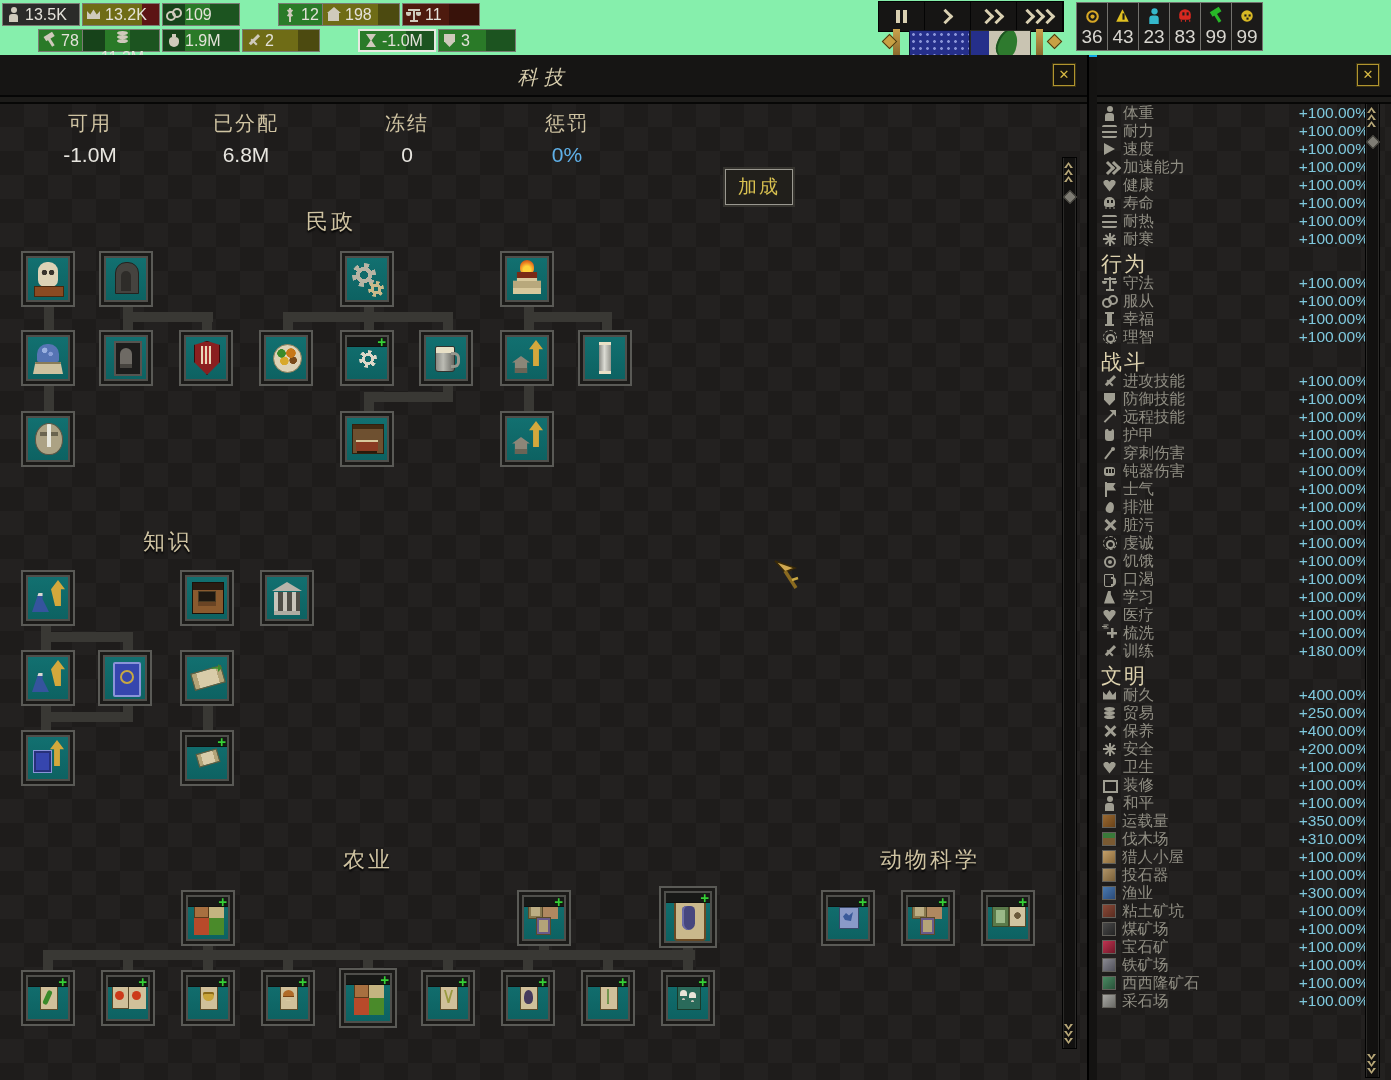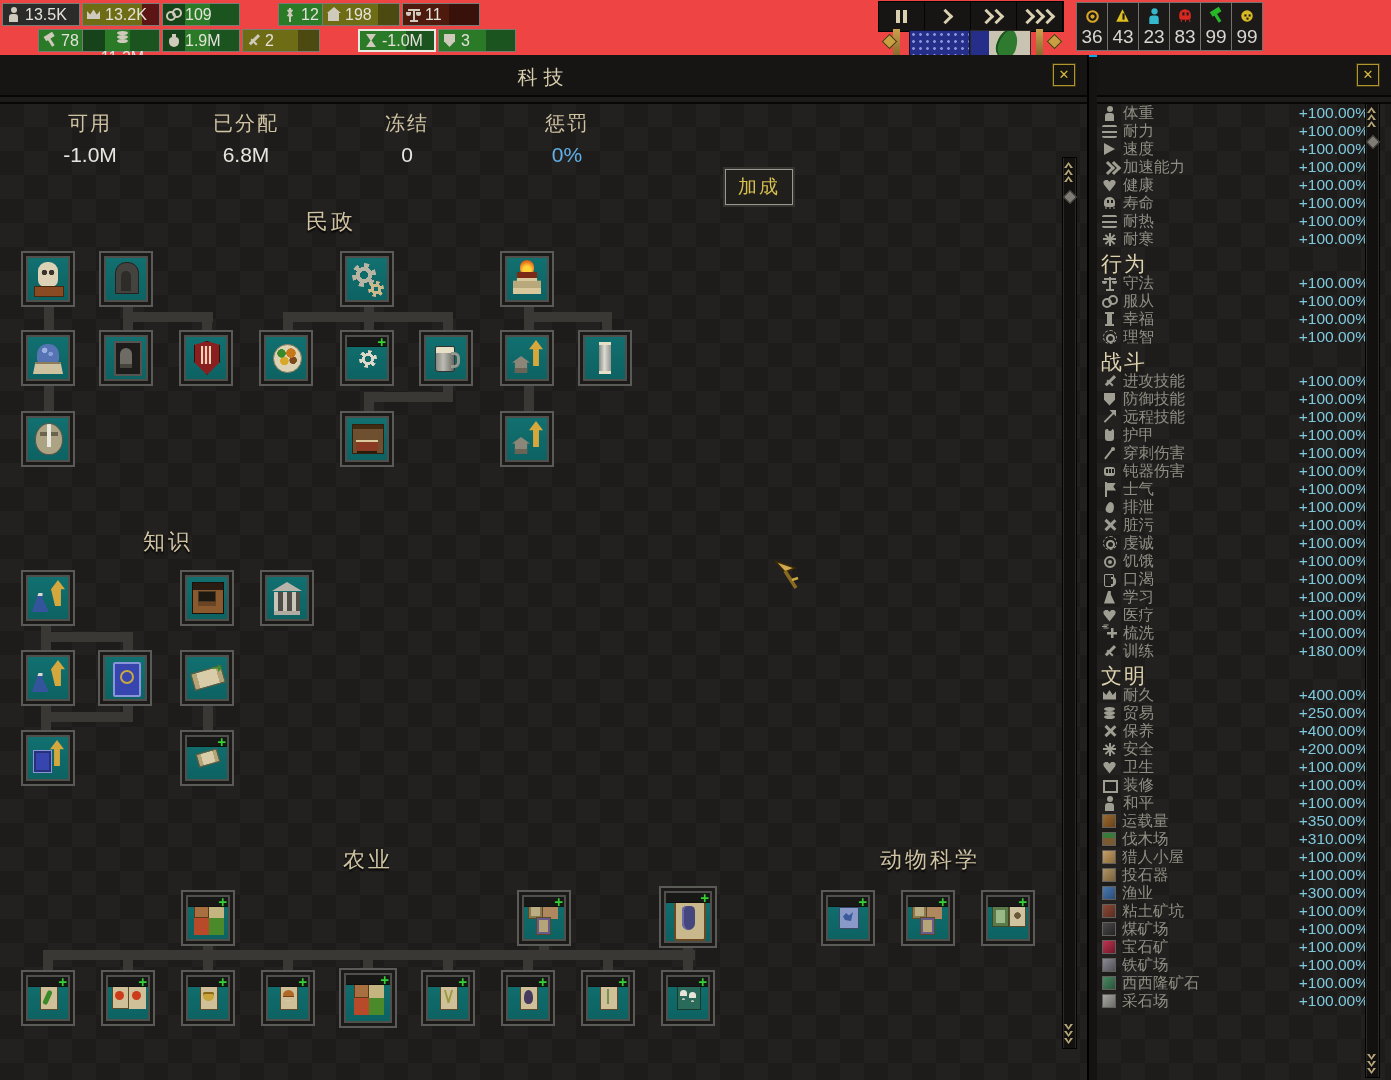--- a/index.html
+++ b/index.html
@@ -2,21 +2,21 @@
 <html><head>
 <meta charset="utf-8">
 <style>
 html,body{margin:0;padding:0;background:#000;}
 .app{position:relative;width:1391px;height:1080px;overflow:hidden;background:#141312;
   font-family:"Liberation Sans","DejaVu Sans",sans-serif;-webkit-font-smoothing:antialiased;}
 .checker{background-color:#1f1d1b;
   background-image:conic-gradient(#232120 25%,#1e1c1b 0 50%,#232120 0 75%,#1e1c1b 0);
   background-size:48px 48px;}
 
-.topbar{position:absolute;left:0;top:0;width:100%;height:55px;background:#ef4444;border-bottom:2px solid #0ea5e9;}
+.topbar{position:absolute;left:0;top:0;width:100%;height:55px;background:#86efac;border-bottom:2px solid #0ea5e9;}
 .res-cell{position:absolute;height:23px;width:78px;border:1px solid #7c7a74;display:flex;align-items:center;gap:4px;padding-left:3px;box-sizing:border-box;color:#e4e2da;font-size:16px;}
 .res-cell.sel{border:2px solid #e9e9e2;}
 .tone-dark{background:#2b2b29;}
 .tone-green{background:linear-gradient(90deg,#17431a 0 22px,#2a7a28 22px 62%,#1c5420 62%);}
 .tone-green2{background:linear-gradient(90deg,#2a7a28 62%,#1c5420 62%);margin-left:36px;}
 .tone-olive{background:linear-gradient(90deg,#6f6c16 72%,#4c4a10 72%);}
 .tone-olivered{background:linear-gradient(90deg,#6f6c16 78%,#5c1414 78%);}
 .tone-maroon{background:linear-gradient(90deg,#4e1a0e 60%,#38120a 60%);}
 
 .speedbox{position:absolute;left:878px;top:1px;height:29px;display:flex;border:1px solid #040404;background:#161514;}
@@ -30,21 +30,21 @@
 .leaf{position:absolute;left:26px;top:-2px;width:20px;height:30px;background:#2e7a2e;border-radius:50% 50% 50% 50%/60% 60% 40% 40%;transform:rotate(18deg);box-shadow:inset 2px 0 0 #1c5420;}
 .diamond{position:absolute;width:9px;height:9px;background:#c8a043;border:1px solid #4a3a10;transform:rotate(45deg);}
 
 .alert{position:absolute;top:2px;width:30px;height:47px;border:1px solid #73726e;background:#1b1a19;text-align:center;}
 .alert .num{position:absolute;left:0;right:0;bottom:2px;font-size:19px;color:#d8d6d0;}
 .alert .aic{position:absolute;left:50%;top:13px;transform:translate(-50%,-50%) scale(1.05);}
 
 .main{position:absolute;left:0;top:55px;width:1087px;bottom:0;border-right:2px solid #000;}
 .side{position:absolute;left:1097px;top:55px;right:0;bottom:0;}
 .hdr{position:relative;height:40px;background:#161514;border-bottom:2px solid #060606;box-shadow:0 5px 0 #1d1c1a,0 7px 0 #070706;}
-.hdr .ttl{position:absolute;left:0;right:0;top:9px;text-align:center;color:#d9cfae;font-size:20px;letter-spacing:6px;}
+.hdr .ttl{position:absolute;left:0;right:0;top:9px;text-align:center;color:#d9cfae;font-size:20px;letter-spacing:6px;font-style:italic;}
 .xbtn{position:absolute;right:12px;top:9px;width:20px;height:20px;border:1px solid #b1952f;outline:1px solid #3a3212;color:#d8ba44;font-size:13px;line-height:20px;text-align:center;background:#17150f;}
 .content{position:absolute;left:0;right:0;top:49px;bottom:0;}
 
 .stat{position:absolute;width:140px;text-align:center;}
 .stat .lb{color:#cfc3a2;font-size:20px;letter-spacing:2px;}
 .stat .vl{margin-top:6px;color:#e8e6e0;font-size:21px;}
 .stat .vl.blue{color:#5fb0e8;}
 .bonusbtn{position:absolute;border:1px solid #9a9890;outline:2px solid #35332e;background:#211f1b;color:#d8c050;font-size:19px;letter-spacing:2px;padding:4px 12px;margin-left:28px;}
 
 .sect-title{position:absolute;transform:translateX(-50%);color:#cfc3a2;font-size:22px;letter-spacing:3px;text-shadow:0 2px 2px #000;white-space:nowrap;}

